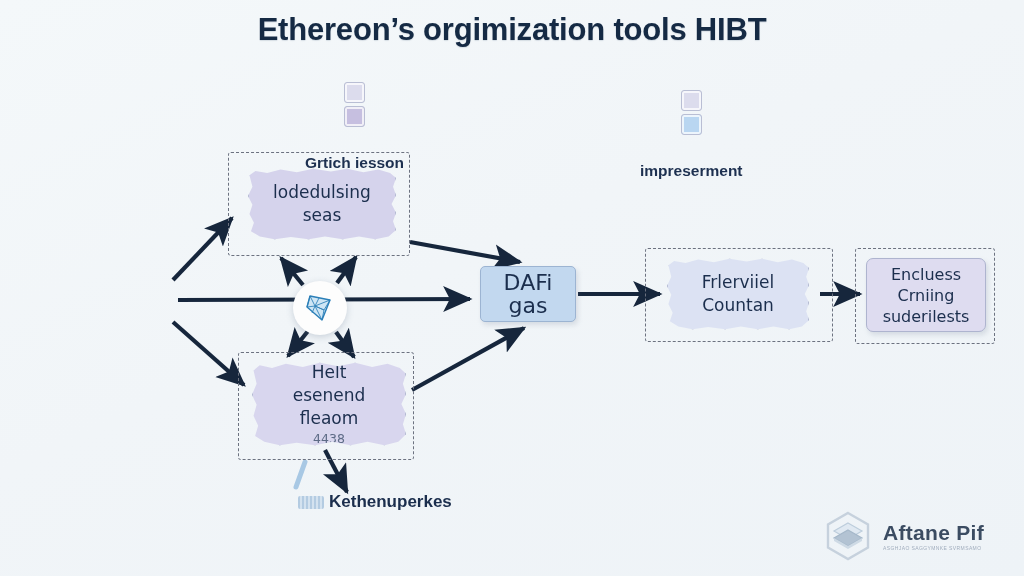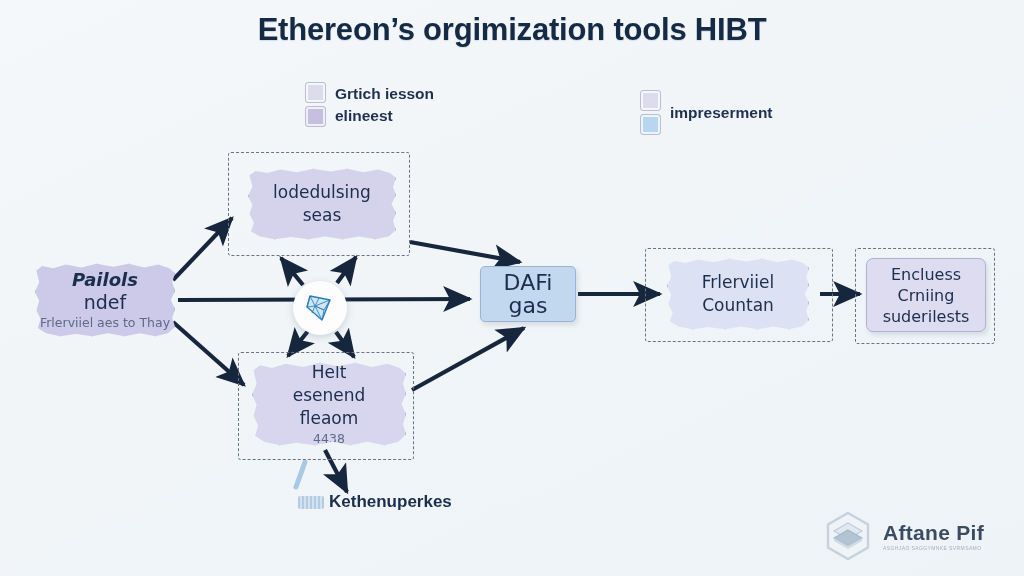--- a/index.html
+++ b/index.html
@@ -31,21 +31,22 @@
     letter-spacing: -0.2px;
     color: #152a44;
     text-shadow: 0 1px 1px rgba(160,175,190,0.35);
   }
 
   
   .legend-group {
     position: absolute;
     display: flex;
     align-items: center;
-    gap: 9px;
+    gap: 26px;
+    flex-direction: column;
   }
   .legend-swatches {
     display: flex;
     flex-direction: column;
     gap: 3px;
   }
   .swatch {
     width: 19px;
     height: 19px;
     border-radius: 3px;
@@ -276,25 +277,20 @@
     </g>
 
     <path d="M305,462 L296,487" stroke="#a8c8e4" stroke-width="5" stroke-linecap="round" fill="none"></path>
   </svg>
 
   <div class="frame" style="left:228px; top:152px; width:182px; height:104px;"></div>
   <div class="frame" style="left:238px; top:352px; width:176px; height:108px;"></div>
   <div class="frame" style="left:645px; top:248px; width:188px; height:94px;"></div>
   <div class="frame" style="left:855px; top:248px; width:140px; height:96px;"></div>
 
-  <div class="node torn" id="node-source">
-    <div class="line1">Pailols</div>
-    <div class="line2">ndef</div>
-    <div class="small">Frlerviiel aes to Thay</div>
-  </div>
 
   <div class="node torn" id="node-top">
     <div class="line1">lodedulsing</div>
     <div class="line2">seas</div>
   </div>
 
   <div class="node torn" id="node-bottom">
     <div class="line1">Helt</div>
     <div class="line2">esenend</div>
     <div class="line3">fleaom</div>

